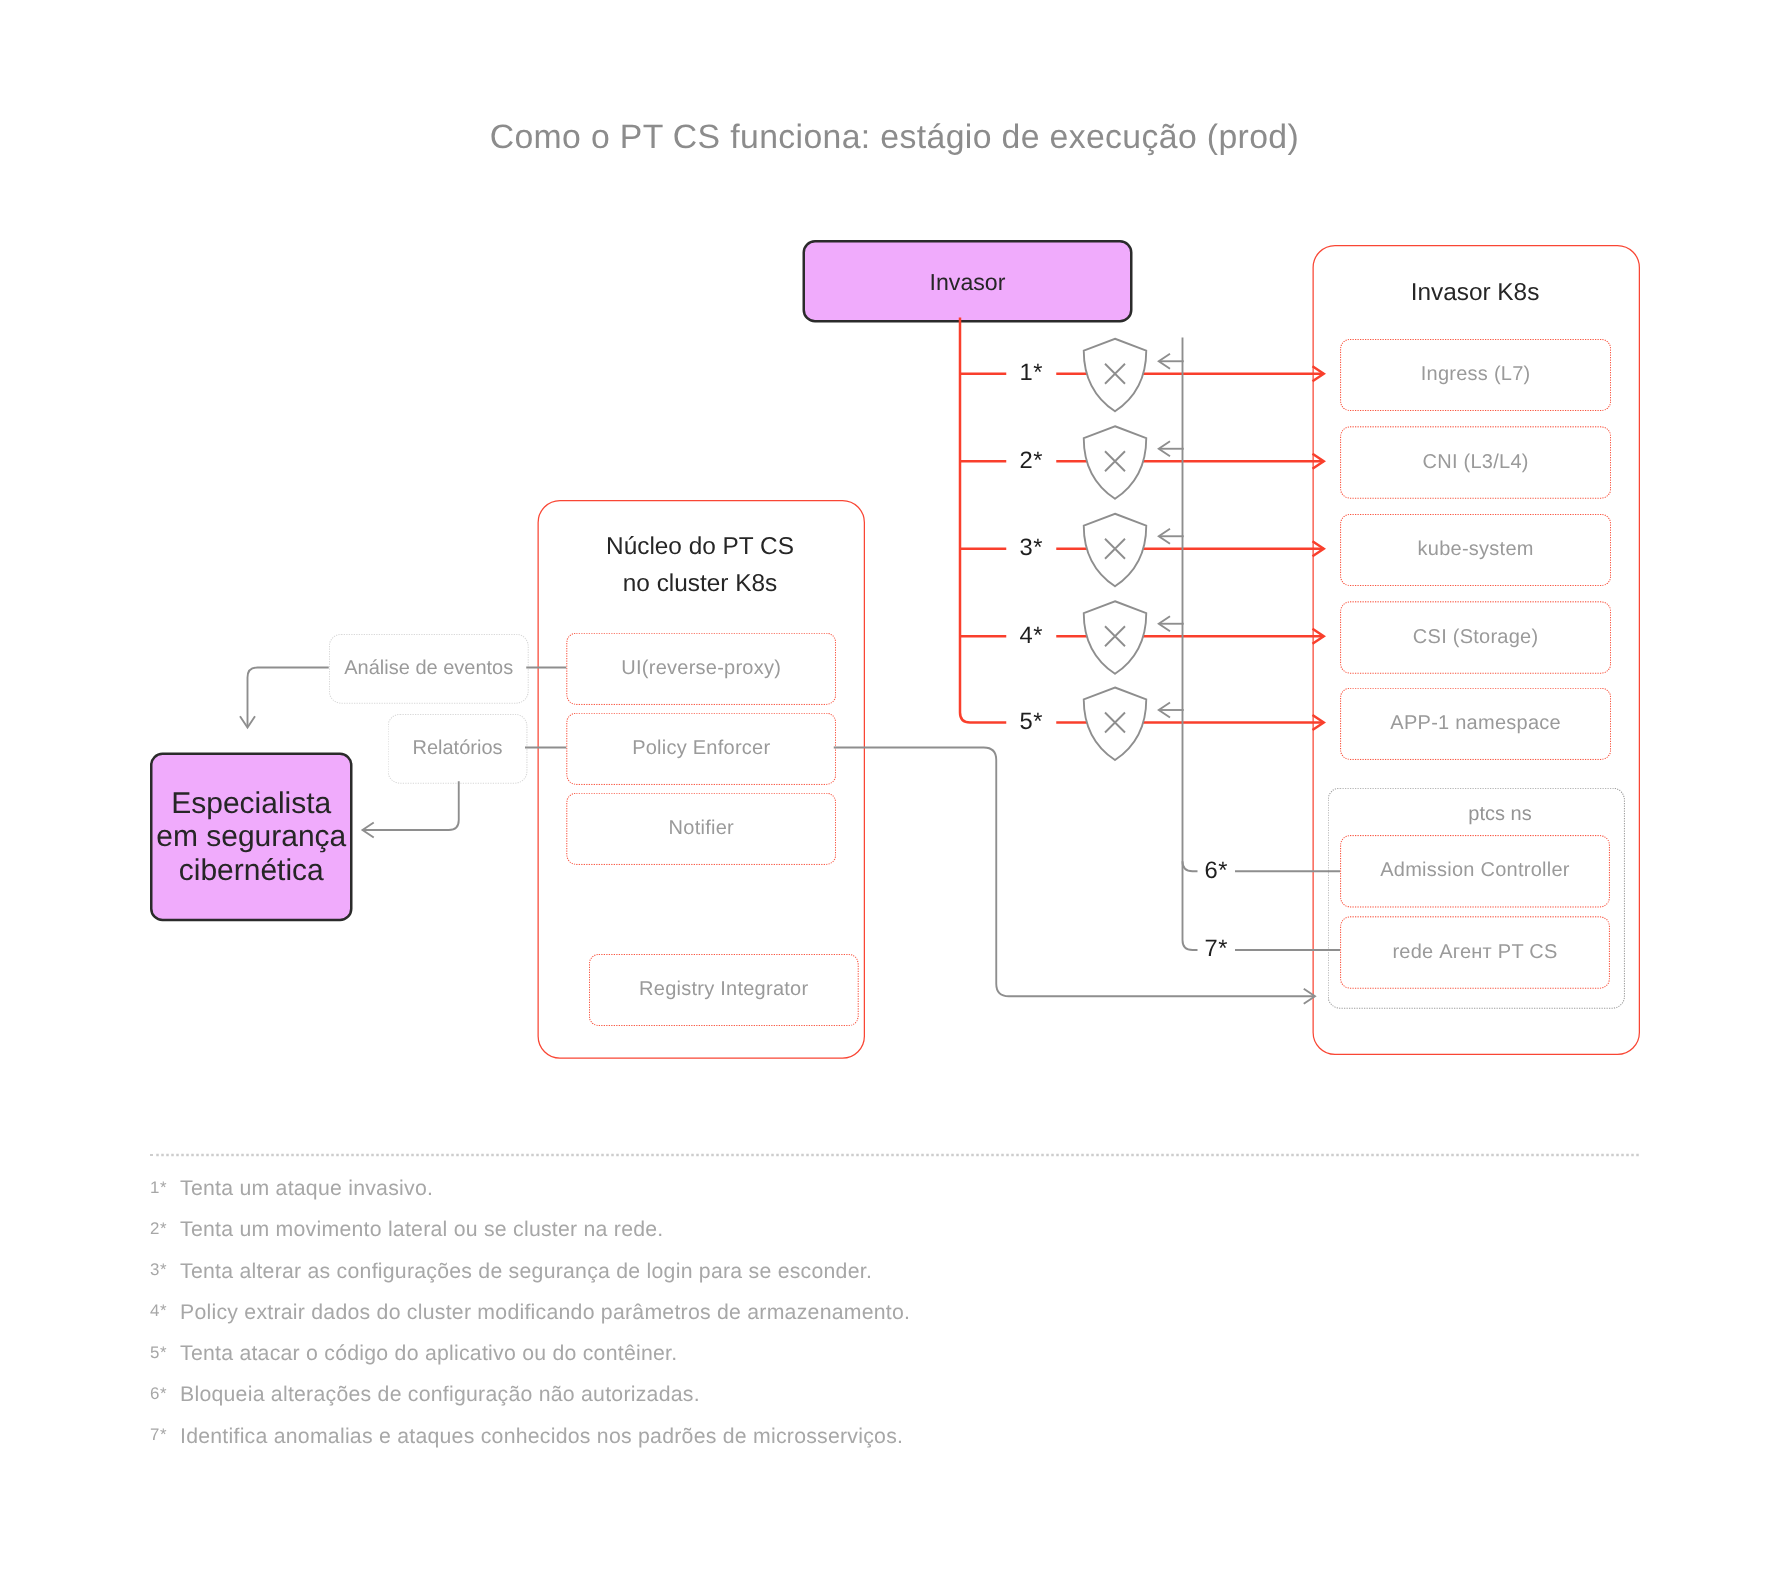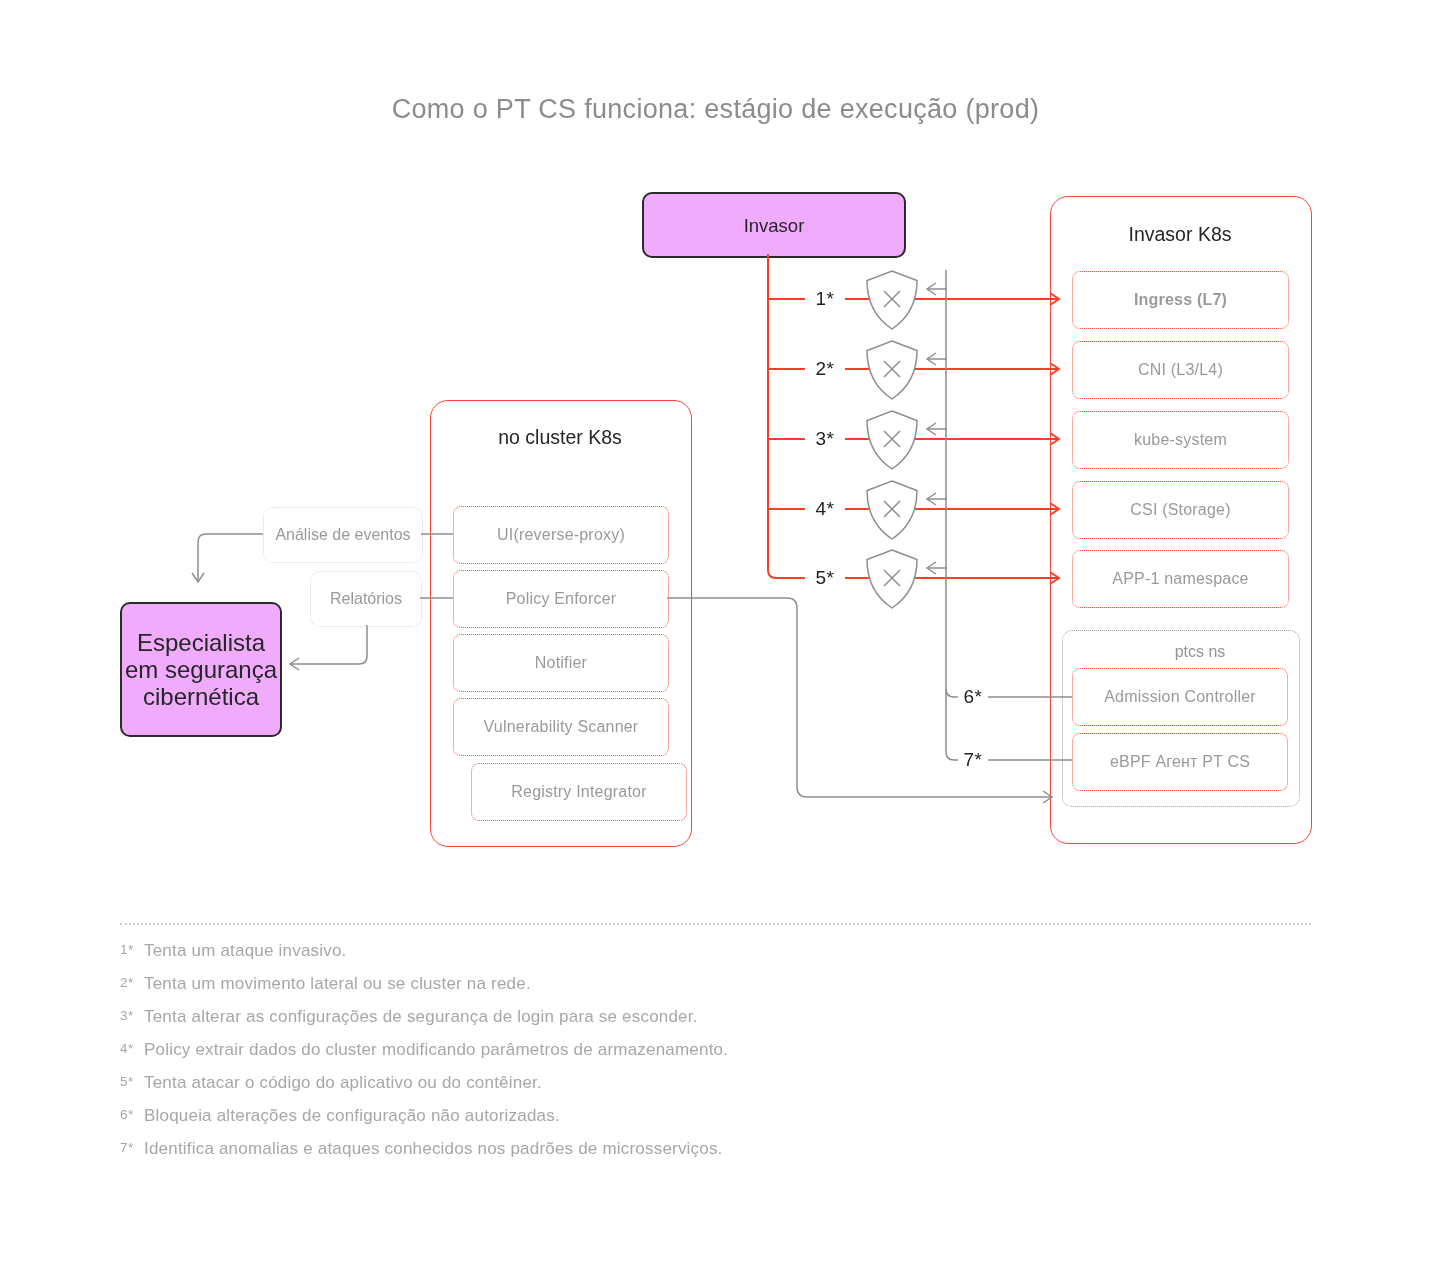--- a/index.html
+++ b/index.html
@@ -68,21 +68,21 @@
 
   <div class="abs title">Como o PT CS funciona: estágio de execução (prod)</div>
 
   <div class="abs box-solid" style="left:642px;top:192px;width:260px;height:62px;">
     <span>Invasor</span>
   </div>
 
   <div class="abs box-red" style="left:1050px;top:196px;width:260px;height:646px;"></div>
   <div class="abs box-red-title" style="left:1050px;top:219px;width:260px;">Invasor K8s</div>
 
-  <div class="abs item-red" style="left:1072px;top:271px;width:215px;height:56px;font-weight:bold;">
+  <div class="abs item-red" style="left:1072px;top:271px;width:215px;height:56px;">
     <span>Ingress (L7)</span>
   </div>
   <div class="abs item-red" style="left:1072px;top:341px;width:215px;height:56px;">
     <span>CNI (L3/L4)</span>
   </div>
   <div class="abs item-red" style="left:1072px;top:411px;width:215px;height:56px;">
     <span>kube-system</span>
   </div>
   <div class="abs item-red" style="left:1072px;top:481px;width:215px;height:56px;">
     <span>CSI (Storage)</span>
@@ -90,39 +90,37 @@
   <div class="abs item-red" style="left:1072px;top:550px;width:215px;height:56px;">
     <span>APP-1 namespace</span>
   </div>
 
   <div class="abs box-dot-gray" style="left:1062px;top:630px;width:236px;height:175px;"></div>
   <div class="abs ns-title" style="left:1062px;top:643px;width:236px;margin-left:20px;">ptcs ns</div>
   <div class="abs item-red" style="left:1072px;top:668px;width:214px;height:56px;">
     <span>Admission Controller</span>
   </div>
   <div class="abs item-red" style="left:1072px;top:733px;width:214px;height:56px;">
-    <span>eBPF Агент PT CS</span>
+    <span>rede Агент PT CS</span>
   </div>
 
   <div class="abs box-red" style="left:430px;top:400px;width:260px;height:445px;"></div>
   <div class="abs box-red-title" style="left:430px;top:422px;width:260px;">
+    <div>Núcleo do PT CS</div>
     <div>no cluster K8s</div>
   </div>
 
   <div class="abs item-red" style="left:453px;top:506px;width:214px;height:56px;">
     <span>UI(reverse-proxy)</span>
   </div>
   <div class="abs item-red" style="left:453px;top:570px;width:214px;height:56px;">
     <span>Policy Enforcer</span>
   </div>
   <div class="abs item-red" style="left:453px;top:634px;width:214px;height:56px;">
     <span>Notifier</span>
-  </div>
-  <div class="abs item-red" style="left:453px;top:698px;width:214px;height:56px;">
-    <span>Vulnerability Scanner</span>
   </div>
   <div class="abs item-red" style="left:471px;top:763px;width:214px;height:56px;">
     <span>Registry Integrator</span>
   </div>
 
   <div class="abs box-dot-light" style="left:263px;top:507px;width:158px;height:54px;">
     <span>Análise de eventos</span>
   </div>
   <div class="abs box-dot-light" style="left:310px;top:571px;width:110px;height:54px;">
     <span>Relatórios</span>

